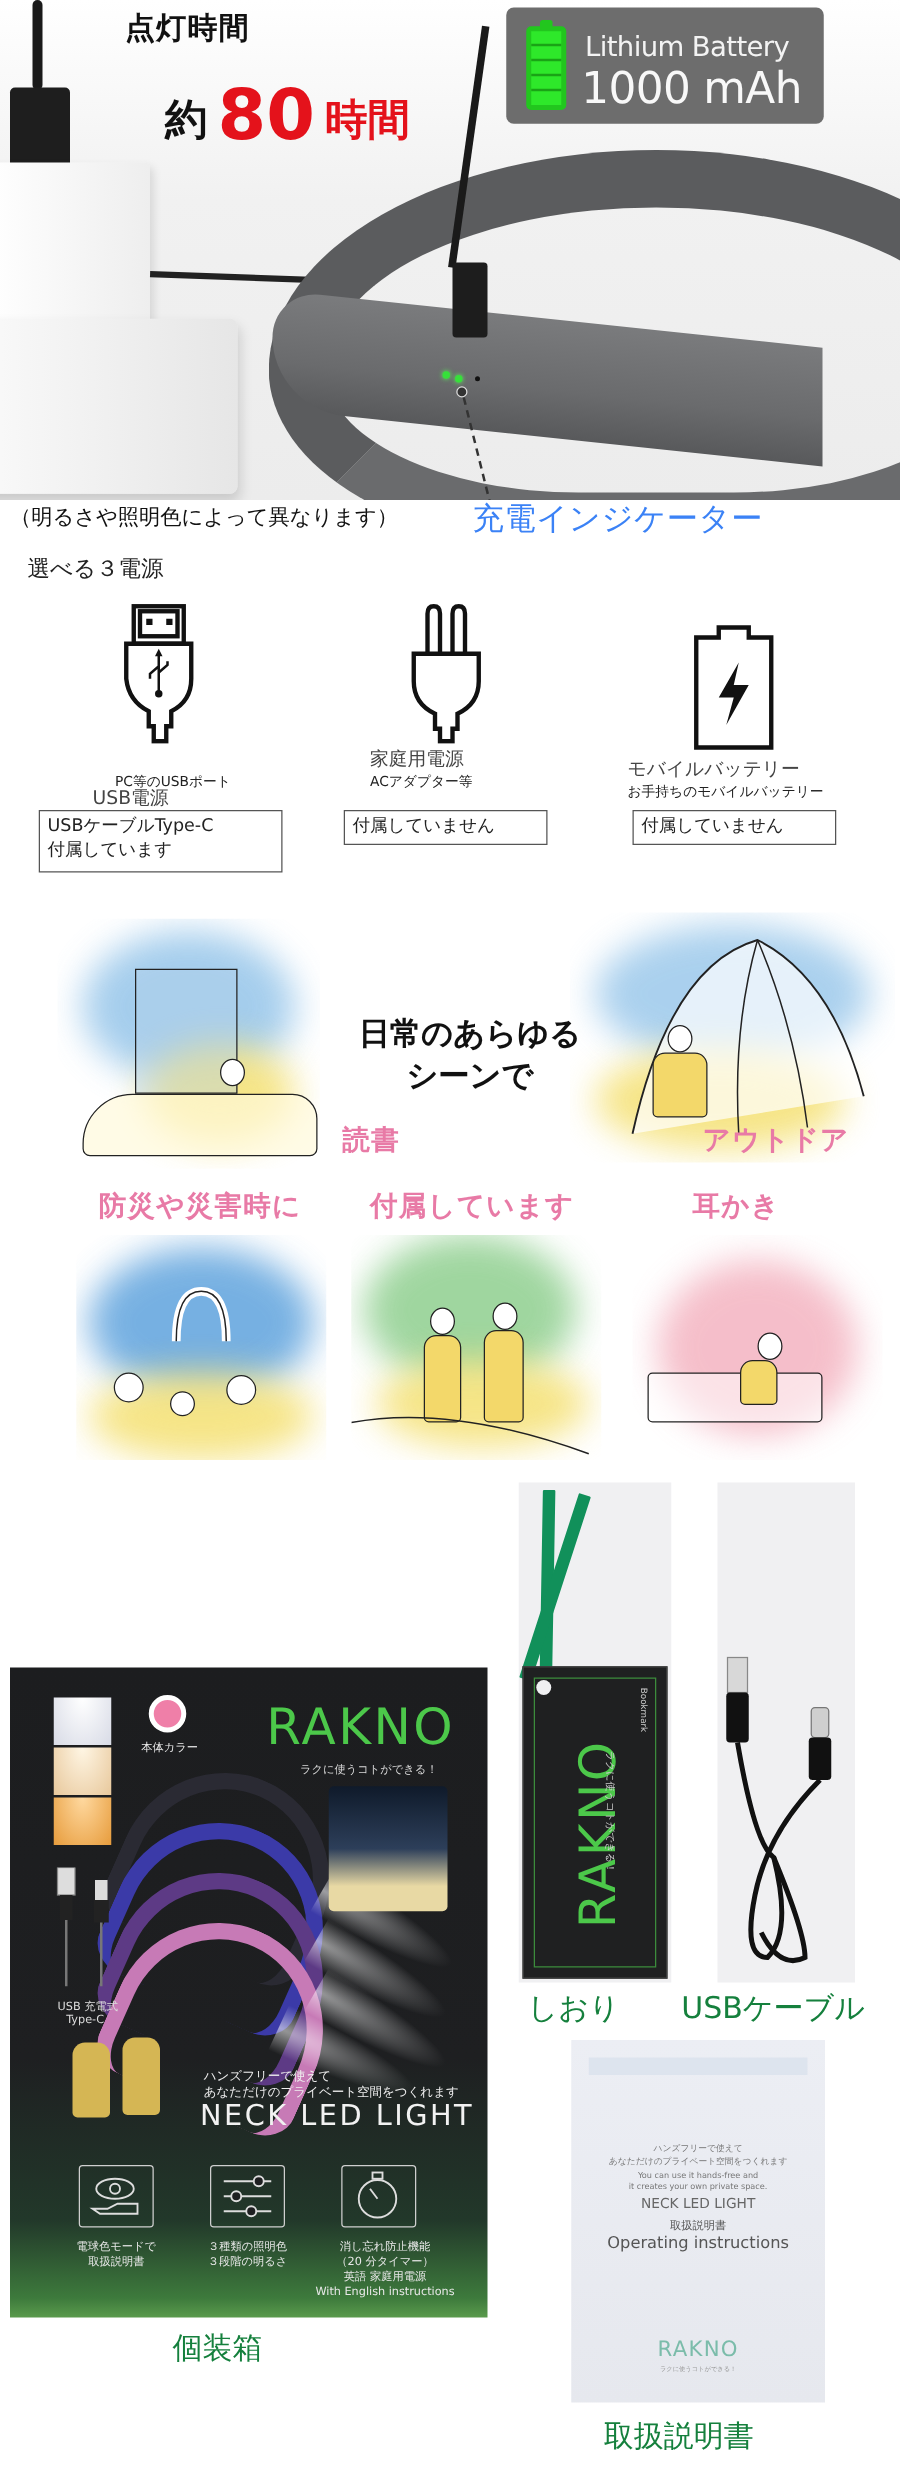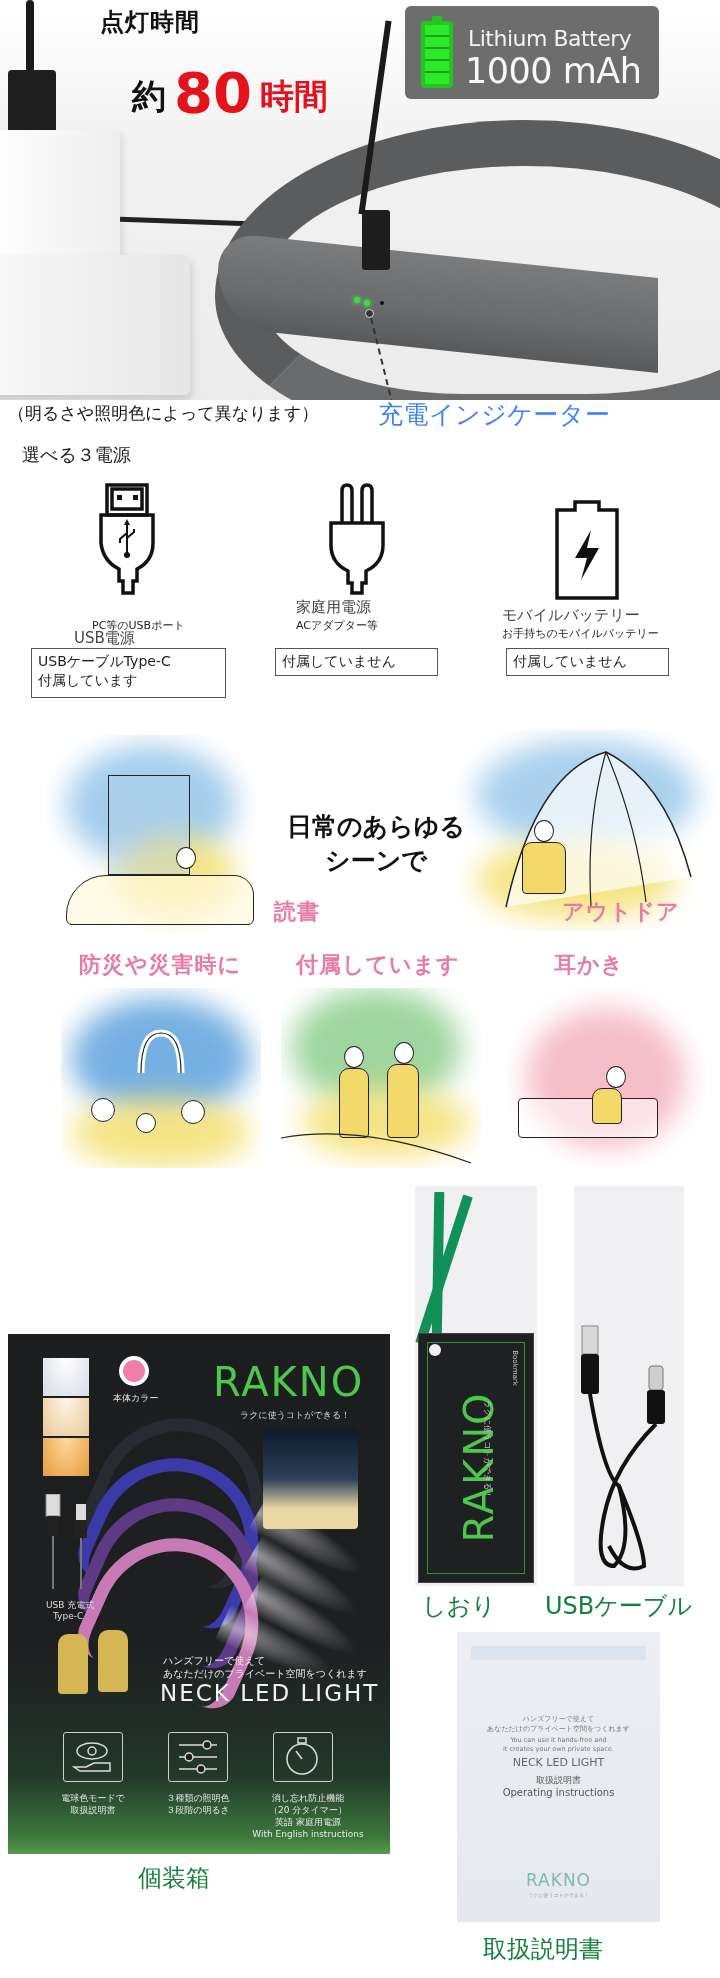--- a/index.html
+++ b/index.html
@@ -340,17 +340,17 @@
 <div class="caption" style="left:545px;top:1590px;">USBケーブル</div>
 
 <div class="abs manual-bg">
   <div class="abs" style="left:14px;top:14px;width:175px;height:14px;background:#dde4ee;"></div>
   <div class="manual-text" style="top:82px;font-size:7px;">ハンズフリーで使えて</div>
   <div class="manual-text" style="top:92px;font-size:7px;">あなただけのプライベート空間をつくれます</div>
   <div class="manual-text" style="top:104px;font-size:6.5px;">You can use it hands-free and</div>
   <div class="manual-text" style="top:113px;font-size:6.5px;">it creates your own private space.</div>
   <div class="manual-text" style="top:124px;font-size:11px;color:#666;">NECK LED LIGHT</div>
   <div class="manual-text" style="top:142px;font-size:9px;color:#555;">取扱説明書</div>
-  <div class="manual-text" style="top:155px;font-size:10px;color:#555;">Operating instructions</div>
+  <div class="manual-text" style="top:155px;font-size:13px;color:#555;">Operating instructions</div>
   <div class="manual-text rakno-logo" style="top:238px;font-size:17px;color:#7bbcaa;letter-spacing:1px;">RAKNO</div>
   <div class="manual-text" style="top:260px;font-size:5px;color:#999;">ラクに使うコトができる！</div>
 </div>
 <div class="caption" style="left:483px;top:1933px;">取扱説明書</div>
 
 </body></html>

